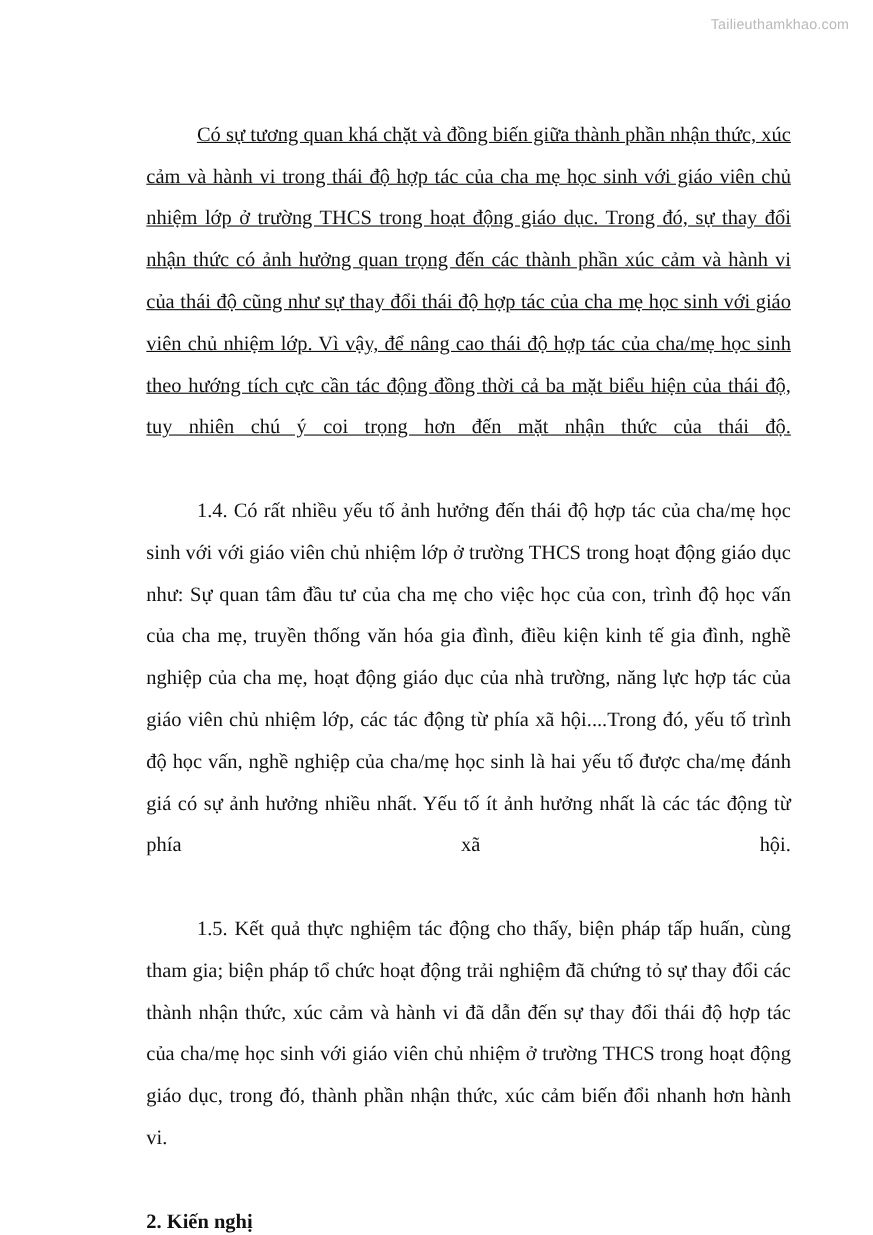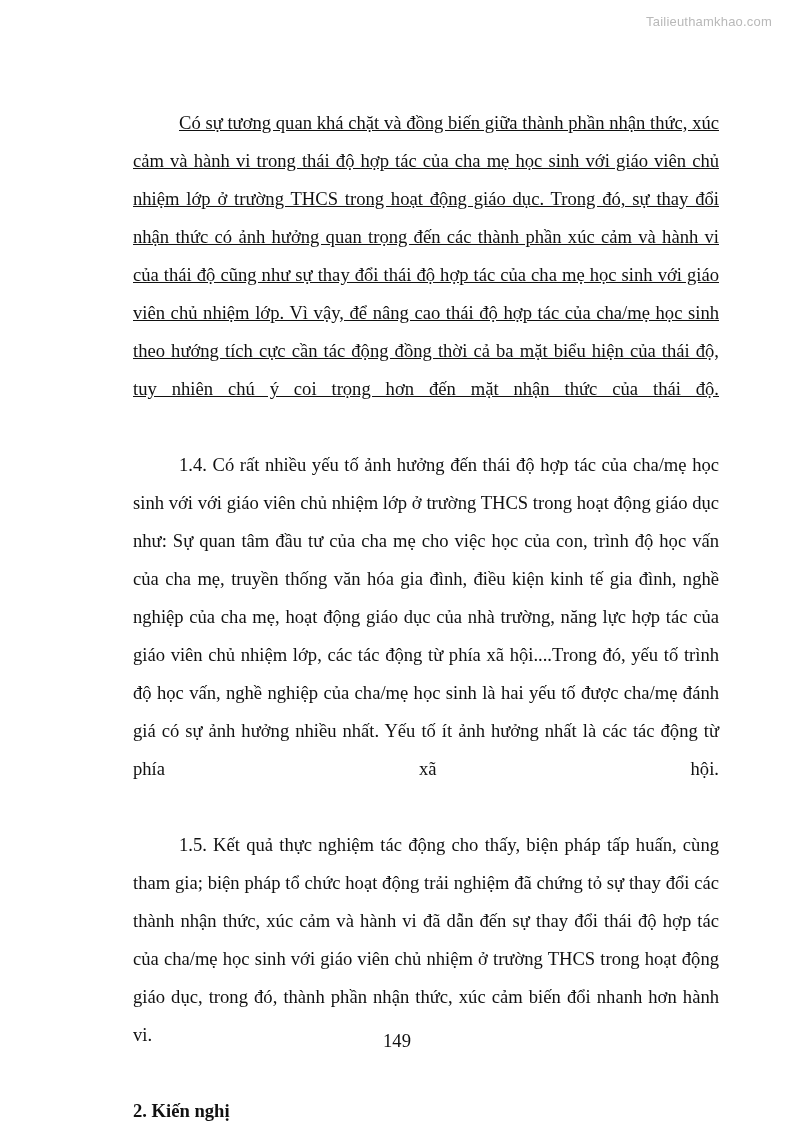--- a/index.html
+++ b/index.html
@@ -93,15 +93,14 @@
     <p class="no-indent" style="text-indent:46px;">Có sự tương quan khá chặt và đồng biến giữa thành phần nhận thức, xúc cảm và hành vi trong thái độ hợp tác của cha mẹ học sinh với giáo viên chủ nhiệm lớp ở trường THCS trong hoạt động giáo dục. Trong đó, sự thay đổi nhận thức có ảnh hưởng quan trọng đến các thành phần xúc cảm và hành vi của thái độ cũng như sự thay đổi thái độ hợp tác của cha mẹ học sinh với giáo viên chủ nhiệm lớp. Vì vậy, để nâng cao thái độ hợp tác của cha/mẹ học sinh theo hướng tích cực cần tác động đồng thời cả ba mặt biểu hiện của thái độ, tuy nhiên chú ý coi trọng hơn đến mặt nhận thức của thái độ.</p>
 
     <p>1.4. Có rất nhiều yếu tố ảnh hưởng đến thái độ hợp tác của cha/mẹ học sinh với với giáo viên chủ nhiệm lớp ở trường THCS trong hoạt động giáo dục như: Sự quan tâm đầu tư của cha mẹ cho việc học của con, trình độ học vấn của cha mẹ, truyền thống văn hóa gia đình, điều kiện kinh tế gia đình, nghề nghiệp của cha mẹ, hoạt động giáo dục của nhà trường, năng lực hợp tác của giáo viên chủ nhiệm lớp, các tác động từ phía xã hội....Trong đó, yếu tố trình độ học vấn, nghề nghiệp của cha/mẹ học sinh là hai yếu tố được cha/mẹ đánh giá có sự ảnh hưởng nhiều nhất. Yếu tố ít ảnh hưởng nhất là các tác động từ phía xã hội.</p>
 
     <p>1.5. Kết quả thực nghiệm tác động cho thấy, biện pháp tấp huấn, cùng tham gia; biện pháp tổ chức hoạt động trải nghiệm đã chứng tỏ sự thay đổi các thành nhận thức, xúc cảm và hành vi đã dẫn đến sự thay đổi thái độ hợp tác của cha/mẹ học sinh với giáo viên chủ nhiệm ở trường THCS trong hoạt động giáo dục, trong đó, thành phần nhận thức, xúc cảm biến đổi nhanh hơn hành vi.</p>
 
     <p class="heading">2. Kiến nghị</p>
 
   </div>
 
-  <div id="page-number">149</div>
 
 </div>
 
 </body></html>

